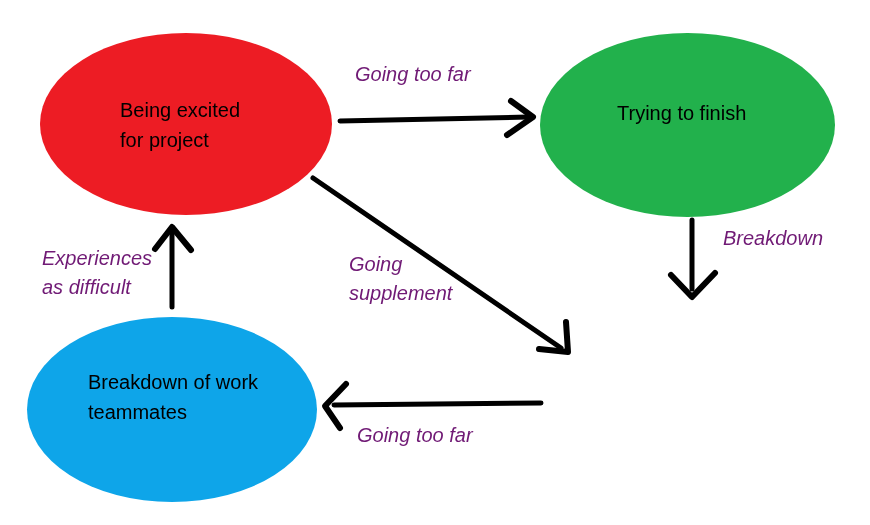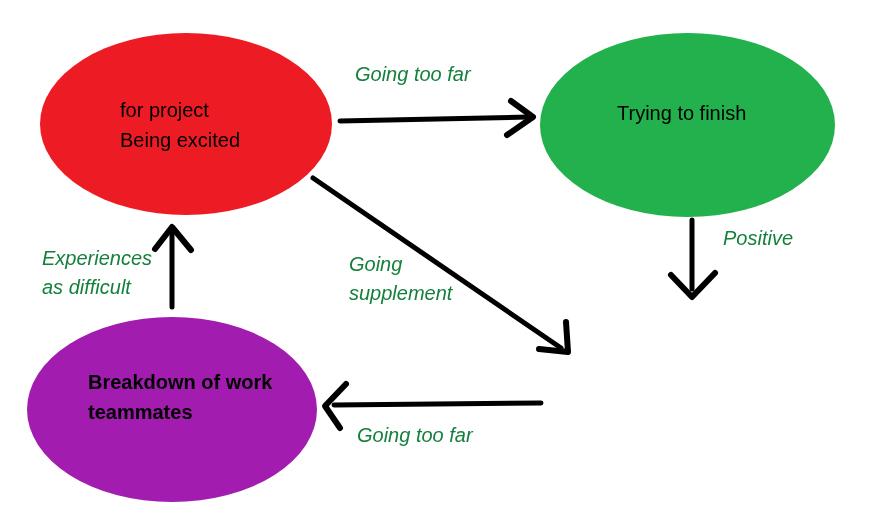--- a/index.html
+++ b/index.html
@@ -39,21 +39,21 @@
     font-size: 20px;
     line-height: 30px;
     color: #000000;
     white-space: nowrap;
   }
   .edge-label {
     position: absolute;
     font-style: italic;
     font-size: 20px;
     line-height: 29px;
-    color: #15803d;
+    color: #701a75;
     white-space: nowrap;
   }
   
   .node-excited   { left: 40px;  top: 33px;  width: 292px; height: 182px; }
   .node-trying    { left: 540px; top: 33px;  width: 295px; height: 184px; }
   .node-breakdown { left: 27px;  top: 317px; width: 290px; height: 185px; }
   .node-finished  { left: 552px; top: 303px; width: 298px; height: 187px; }
   .text-excited   { left: 80px; top: 62px; }
   .text-trying    { left: 77px; top: 65px; }
   .text-breakdown { left: 61px; top: 50px; }
@@ -88,43 +88,43 @@
       <path class="barbs" d="M346,384 L325,406 L340,428"></path>
     </g>
     <g>
       <path class="shaft" d="M172,307 L172,232"></path>
       <path class="barbs" d="M155,249 L172,227 L191,250"></path>
     </g>
   </svg>
 
   <div class="node node-excited" style="background-color: rgb(237, 28, 36);">
     <div class="node-text text-excited">
+      <div>Being excited</div>
       <div>for project</div>
-      <div>Being excited</div>
     </div>
   </div>
 
   <div class="node node-trying" style="background-color: rgb(34, 177, 76);">
     <div class="node-text text-trying">
       <div>Trying to finish</div>
     </div>
   </div>
 
-  <div class="node node-breakdown" style="background-color: #a21caf; font-weight: bold;">
+  <div class="node node-breakdown" style="background-color: #0ea5e9;">
     <div class="node-text text-breakdown">
       <div>Breakdown of work</div>
       <div>teammates</div>
     </div>
   </div>
 
 
   <div class="edge-label label-top">Going too far</div>
 
   <div class="edge-label label-right">
-    <div>Positive</div>
+    <div>Breakdown</div>
   </div>
 
   <div class="edge-label label-diagonal">
     <div>Going</div>
     <div>supplement</div>
   </div>
 
   <div class="edge-label label-bottom">Going too far</div>
 
   <div class="edge-label label-left">

